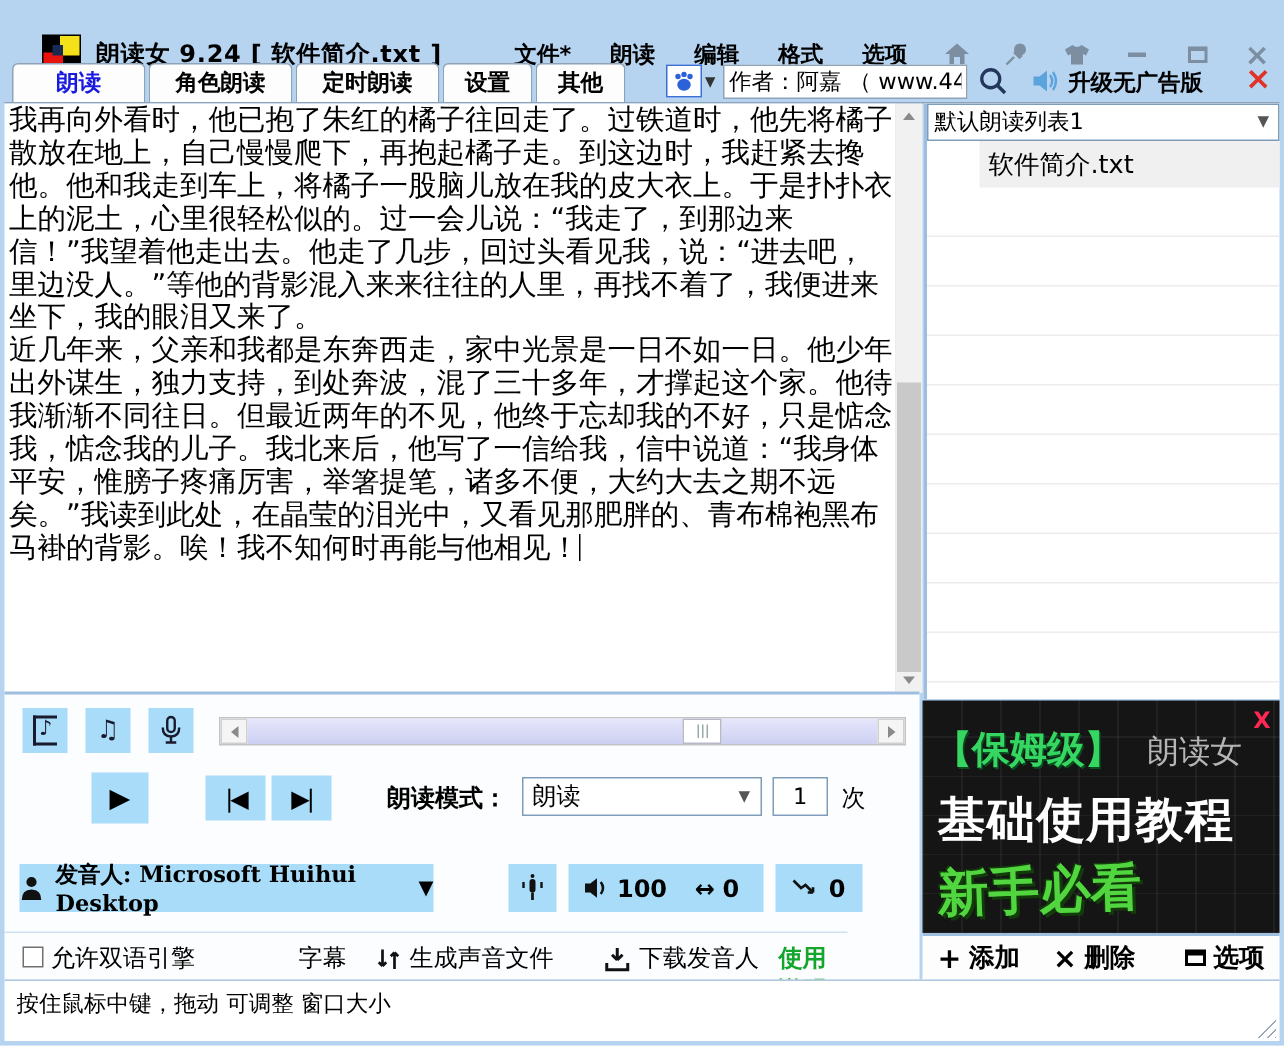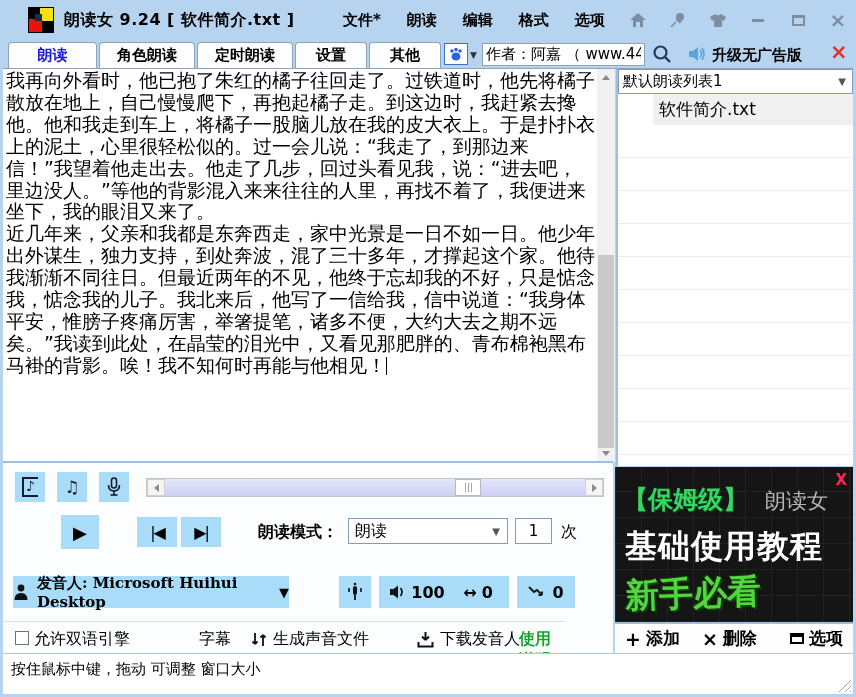--- a/index.html
+++ b/index.html
@@ -1,21 +1,21 @@
 <!DOCTYPE html>
 <html><head>
 <meta charset="utf-8">
 <style>
   * { margin:0; padding:0; box-sizing:border-box; }
   html,body { width:856px; height:697px; }
   body { font-family:"DejaVu Sans", sans-serif; color:#000; }
   .window { position:relative; width:856px; height:697px; background:#b6d4f0; overflow:hidden; }
 
   
-  .titlebar { position:absolute; left:0; top:0; width:856px; height:40px; }
+  .titlebar { position:absolute; left:0; top:16px; width:856px; height:40px; }
   .logo { position:absolute; left:28px; top:7px; width:26px; height:26px; background:#000; }
   .logo .sq-y { position:absolute; right:1px; top:1px; width:13px; height:13px; background:#f4e11a; }
   .logo .sq-r { position:absolute; left:1px; bottom:1px; width:13px; height:13px; background:#e8130c; }
   .logo .sq-b { position:absolute; left:7px; top:7px; width:7px; height:7px; background:#1a2a52; }
   .app-title { position:absolute; left:64px; top:10px; font-size:16px; font-weight:bold; letter-spacing:0.5px; }
   .menus { position:absolute; left:343px; top:11px; display:flex; gap:26px; }
   .menu-item { font-size:15px; font-weight:bold; cursor:default; }
   .win-icons { position:absolute; right:6px; top:8px; display:flex; align-items:center; gap:16px; }
   .wi { width:24px; height:24px; display:flex; align-items:center; justify-content:center; color:#7d8ea0; }
   .wi svg { display:block; }
@@ -23,21 +23,21 @@
   .glyph-max { width:13px; height:11px; border:2px solid #7d8ea0; border-top-width:3px; }
   .glyph-x { font-size:20px; font-weight:bold; color:#7d8ea0; line-height:1; }
 
   
   .tabrow { position:absolute; left:0; top:40px; width:856px; height:28px; }
   .tabs { position:absolute; left:8px; top:2px; display:flex; gap:2px; }
   .tab { height:26px; background:#fdfdfd; border:1px solid #8fa3b8; border-bottom:none; border-radius:4px 4px 0 0;
          display:flex; align-items:center; justify-content:center; font-size:15px; font-weight:bold; cursor:default; }
   .tab.t0 { width:89px; color:#1a1adf; }
   .tab.t1, .tab.t2 { width:96px; }
-  .tab.t3, .tab.t4 { width:72px; }
+  .tab.t3, .tab.t4 { width:60px; }
   .paw-btn { position:absolute; left:444px; top:3px; width:24px; height:22px; background:#fff; border:1px solid #3a6fd8;
              display:flex; align-items:center; justify-content:center; }
   .paw-caret { position:absolute; left:470px; top:10px; font-size:9px; color:#333; }
   .author-input { position:absolute; left:482px; top:3px; width:163px; height:23px; border:1px solid #8fa3b8; background:#fff;
                   font-size:15px; padding:0 3px; font-family:"DejaVu Sans", sans-serif; }
   .search-btn { position:absolute; left:649px; top:2px; width:26px; height:24px; display:flex; align-items:center; justify-content:center; }
   .spk-ico { position:absolute; left:688px; top:5px; }
   .upgrade { position:absolute; left:712px; top:6px; font-size:15px; font-weight:bold; }
   .tb-close { position:absolute; left:830px; top:2px; font-size:21px; font-weight:bold; color:#e03226; line-height:1; }
 
@@ -93,21 +93,21 @@
   .test-btn { left:336px; width:32px; }
   .vol-btn { left:376px; width:76px; }
   .spd-btn { left:444px; width:62px; }
   .pit-btn { left:514px; width:58px; }
   .row4 { position:absolute; left:0; top:158px; width:562px; height:34px; border-top:1px solid #cfe0ef; }
   .chk { position:absolute; left:12px; top:9px; width:14px; height:14px; border:1px solid #707070; background:#fff; }
   .chk-label { position:absolute; left:31px; top:7px; font-size:16px; }
   .lnk { position:absolute; top:7px; font-size:16px; display:flex; align-items:center; gap:6px; }
   .lnk-sub { left:196px; }
   .lnk-gen { left:248px; }
-  .lnk-dl { left:414px; }
+  .lnk-dl { left:400px; }
   .lnk-help { left:516px; color:#13a52c; font-weight:bold; }
 
   
   .ad { position:absolute; left:615px; top:467px; width:238px; height:155px; background:#151515; overflow:hidden; cursor:pointer;
         background-image:repeating-linear-gradient(0deg, rgba(255,255,255,0.05) 0 1px, transparent 1px 26px),
                          repeating-linear-gradient(90deg, rgba(255,255,255,0.05) 0 1px, transparent 1px 26px); }
   .ad-l1 { position:absolute; left:8px; top:16px; font-size:25px; font-weight:bold; color:#35d661; text-shadow:1px 1px 0 #0a4d1f; }
   .ad-l1b { position:absolute; left:150px; top:20px; font-size:21px; color:#b5b5b5; }
   .ad-x { position:absolute; right:6px; top:4px; color:#ff2753; font-size:15px; font-weight:bold; }
   .ad-l2 { position:absolute; left:10px; top:58px; font-size:32px; font-weight:bold; color:#fff; letter-spacing:1px; }

